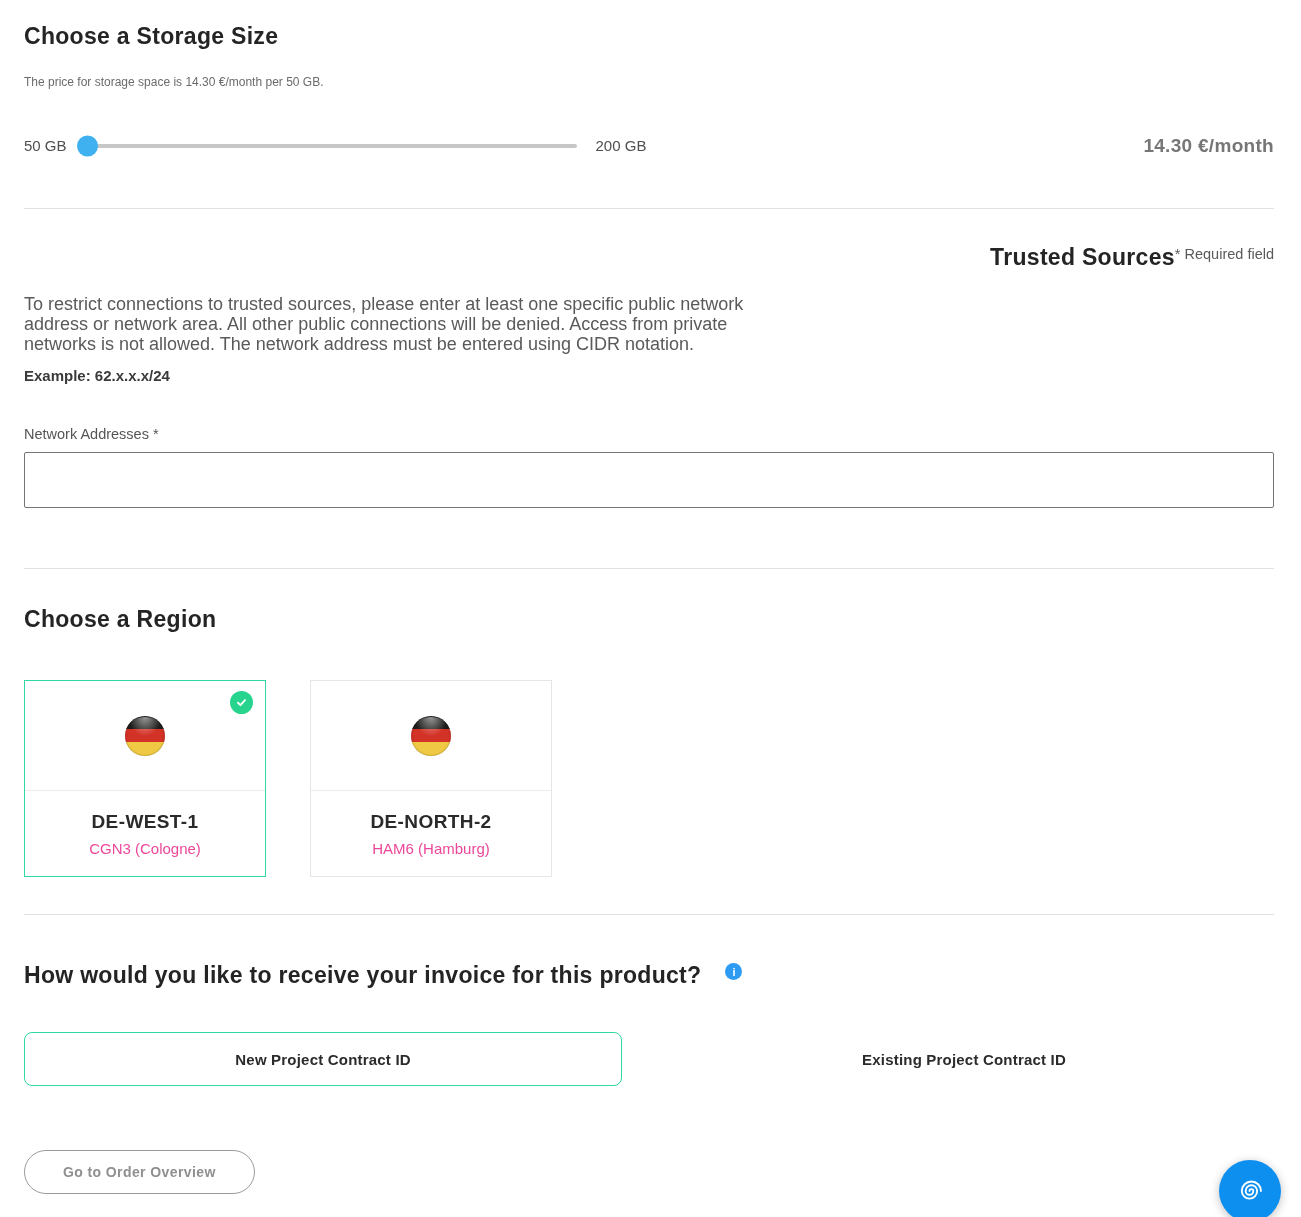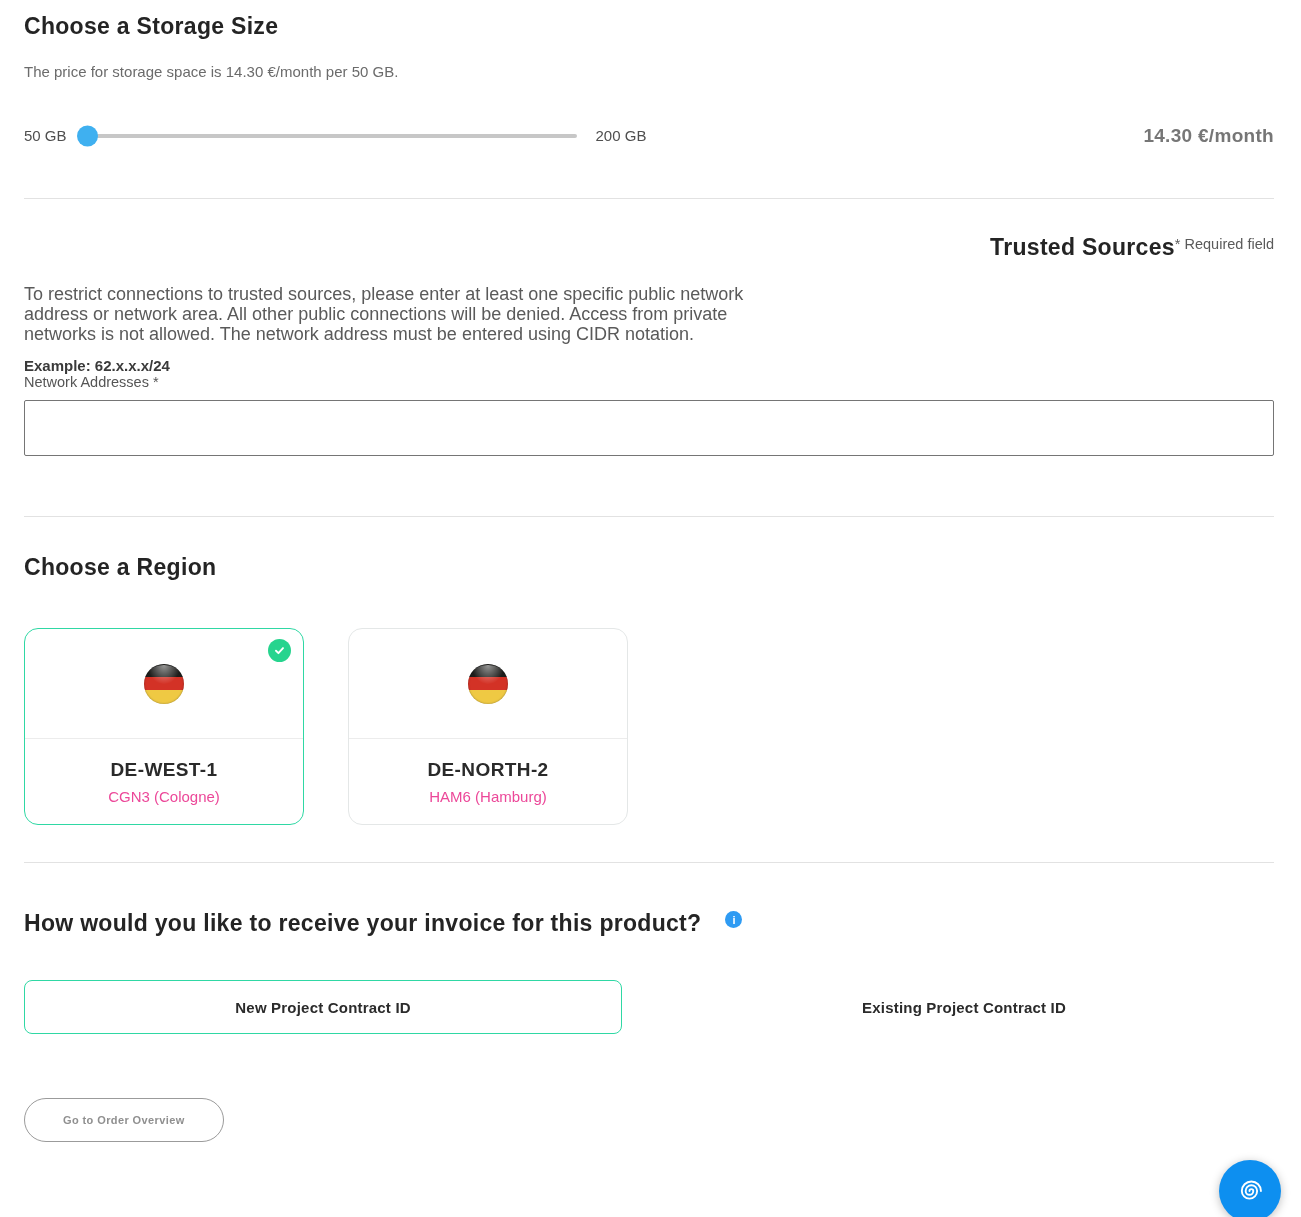--- a/index.html
+++ b/index.html
@@ -10,63 +10,63 @@
     --fingerprint-blue:#0d8ff0;
   }
   *{box-sizing:border-box;margin:0;padding:0;}
   html,body{width:1301px;height:1217px;overflow:hidden;}
   body{
     font-family:"Liberation Sans","DejaVu Sans",sans-serif;
     background:#ffffff;
     color:#5c5c5c;
     position:relative;
   }
-  .container{padding:12px 27px 0 24px;}
+  .container{padding:22px 27px 0 24px;}
   h2.section-title{
     font-size:23px;
     font-weight:700;
     color:#242424;
     letter-spacing:.3px;
     line-height:28px;
   }
 
   
-  .storage-desc{margin-top:23px;font-size:15px;color:#6b6b6b;line-height:18px;}
+  .storage-desc{margin-top:23px;font-size:12px;color:#6b6b6b;line-height:18px;}
   .slider-row{margin-top:44px;display:flex;align-items:center;height:21px;}
   .slider-min-label,.slider-max-label{font-size:15px;color:#4f4f4f;white-space:nowrap;}
   .slider-track-wrap{position:relative;width:490px;margin-left:20px;height:21px;}
   .slider-track{position:absolute;top:50%;left:0;right:0;height:4px;transform:translateY(-50%);
     background:#c7c7c7;border-radius:2px;}
   .slider-handle{position:absolute;top:50%;left:-10px;width:21px;height:21px;border-radius:50%;
     background:var(--slider-blue);transform:translateY(-50%);cursor:pointer;}
   .slider-max-label{margin-left:19px;}
   .slider-price{margin-left:auto;font-size:19px;font-weight:700;color:#767676;letter-spacing:.3px;}
 
   .divider{border:none;border-top:1px solid #e2e2e2;margin:0;}
   .divider-1{margin-top:52px;}
   .divider-2{margin-top:60px;}
   .divider-3{margin-top:37px;}
 
   
   .ts-head-row{margin-top:34px;display:flex;justify-content:flex-end;align-items:flex-start;}
   .required-note{font-size:14.5px;color:#5a5a5a;padding-top:3px;}
   .ts-desc{margin-top:23px;font-size:18px;line-height:20px;color:#5a5a5a;max-width:770px;}
   .ts-example{margin-top:13px;font-size:15px;font-weight:700;color:#3a3a3a;}
-  .field-label{font-size:14.5px;color:#555555;display:block;}
+  .field-label{margin-top:42px;font-size:14.5px;color:#555555;display:block;}
   .network-input{
     margin-top:10px;width:100%;height:56px;border:1px solid #757575;border-radius:2px;
     background:#fff;font-size:16px;color:#333;padding:0 14px;outline:none;display:block;
   }
 
   
   .region-title{margin-top:36px;}
   .region-cards{margin-top:47px;display:flex;gap:44px;}
   .region-card{
-    position:relative;width:280px;height:197px;background:#fff;
-    border:1px solid #e4e7e7;border-radius:14px;cursor:pointer;
+    position:relative;width:242px;height:197px;background:#fff;
+    border:1px solid #e4e7e7;border-radius:0;cursor:pointer;
     display:flex;flex-direction:column;
   }
   .region-card.selected{border-color:var(--accent-green);}
   .region-card-top{height:110px;display:flex;align-items:center;justify-content:center;
     border-bottom:1px solid #ececec;}
   .region-card-bottom{flex:1;display:flex;flex-direction:column;align-items:center;justify-content:center;gap:7px;}
   .region-name{font-size:19px;font-weight:700;color:#2a2a2a;letter-spacing:.4px;}
   .region-location{font-size:15px;color:#ec4899;}
   .flag{
     position:relative;width:40px;height:40px;border-radius:50%;overflow:hidden;
@@ -94,21 +94,21 @@
     font-family:inherit;font-size:15px;font-weight:700;color:#2b2b2b;letter-spacing:.2px;
     display:flex;align-items:center;justify-content:center;cursor:pointer;
   }
   .invoice-option.first{width:603px;}
   .invoice-option.second{width:625px;}
   .invoice-option.selected{border-color:var(--accent-green);}
 
   
   .order-button{
     margin-top:64px;height:44px;padding:0 38px;border-radius:24px;background:#fff;
-    border:1px solid #9b9b9b;color:#8f8f8f;font-family:inherit;font-size:11px;font-weight:700;
+    border:1px solid #9b9b9b;color:#8f8f8f;font-family:inherit;font-size:14px;font-weight:700;
     letter-spacing:.4px;display:inline-flex;align-items:center;justify-content:center;cursor:pointer;
   }
 
   
   .fingerprint-fab{
     position:absolute;left:1219px;top:1160px;width:62px;height:62px;border-radius:50%;
     background:var(--fingerprint-blue);border:none;display:flex;align-items:center;justify-content:center;
     box-shadow:0 2px 10px rgba(0,0,0,.25);cursor:pointer;
   }
 </style>

